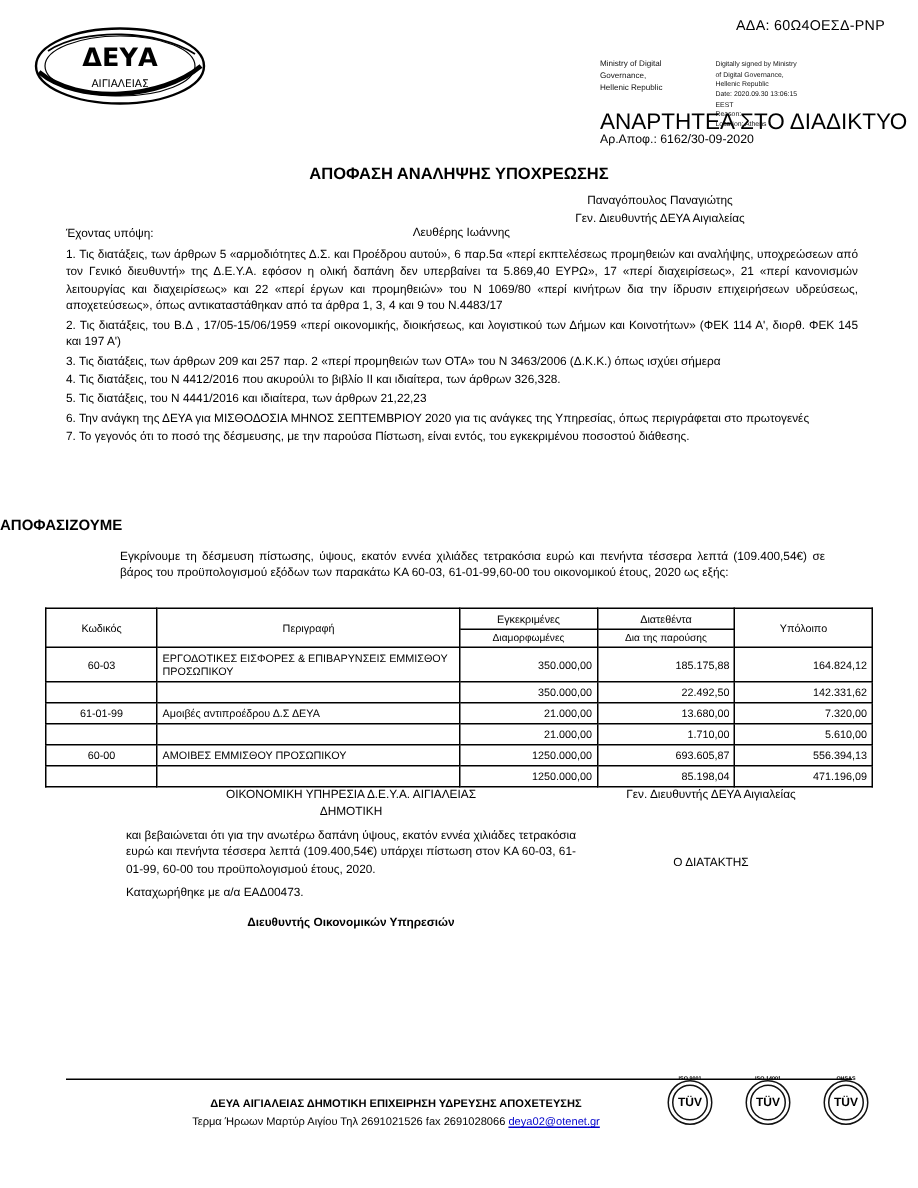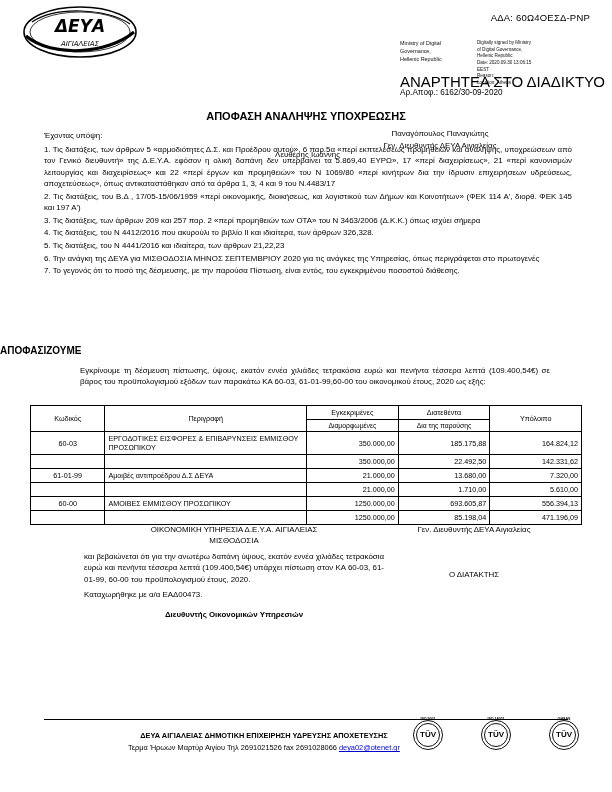--- a/index.html
+++ b/index.html
@@ -26,25 +26,24 @@
   
   .ada-line {
     position: absolute;
     top: 12px;
     right: 22px;
     font-size: 9.5px;
     letter-spacing: .2px;
   }
   .logo-wrap {
     position: absolute;
-    top: 2px;
+    top: 14px;
     left: 22px;
     width: 120px;
     height: 62px;
-    font-style: italic;
   }
   .logo-wrap svg { display: block; }
 
   .gov-block {
     position: absolute;
     top: 40px;
     left: 400px;
     width: 190px;
     font-size: 5.4px;
     line-height: 1.45;
@@ -85,21 +84,21 @@
     top: 130px;
     left: 44px;
     width: 528px;
     font-size: 7.9px;
     line-height: 1.42;
     text-align: justify;
   }
   .body-text p {
     margin: 0 0 1.5px 0;
   }
-  .body-text p.first { margin-bottom: 3px; }
+  .body-text p.first { margin-bottom: 3px; margin-top: 20px; }
 
   .apofasizoume {
     position: absolute;
     top: 345px;
     left: 0;
     width: 612px;
     text-align: left;
     font-size: 10px;
     font-weight: bold;
   }
@@ -208,21 +207,21 @@
     text-align: center;
   }
   .footer .f1 { font-weight: bold; }
   .footer a { color: #0000cc; text-decoration: underline; }
 
   .stamps {
     position: absolute;
     bottom: 40px;
     right: 26px;
     display: flex;
-    gap: 24px;
+    gap: 8px;
   }
   .stamp {
     width: 44px;
     height: 34px;
     position: relative;
   }
   .stamp .ring {
     position: absolute;
     top: 2px; left: 7px;
     width: 30px; height: 30px;
@@ -365,21 +364,21 @@
         <td class="cell-right">1250.000,00</td>
         <td class="cell-right">85.198,04</td>
         <td class="cell-right">471.196,09</td>
       </tr>
     </tbody>
   </table>
 
   <div class="sig-area">
     <div class="sig-left">
       <div>ΟΙΚΟΝΟΜΙΚΗ ΥΠΗΡΕΣΙΑ Δ.Ε.Υ.Α. ΑΙΓΙΑΛΕΙΑΣ</div>
-      <div>ΜΙΣΘΟΔΟΣΙΑ</div>
+      <div>ΔΗΜΟΤΙΚΗ</div>
       <div class="just">και βεβαιώνεται ότι για την ανωτέρω δαπάνη ύψους, εκατόν εννέα χιλιάδες τετρακόσια ευρώ και πενήντα τέσσερα λεπτά (109.400,54€) υπάρχει πίστωση στον ΚΑ 60-03, 61-01-99, 60-00 του προϋπολογισμού έτους, 2020.</div>
       <div class="just">Καταχωρήθηκε με α/α ΕΑΔ00473.</div>
       <div class="spacer-8"></div>
       <div class="center bold">Διευθυντής Οικονομικών Υπηρεσιών</div>
     </div>
     <div class="sig-right">
       <div>Γεν. Διευθυντής ΔΕΥΑ Αιγιαλείας</div>
       <div class="spacer-20"></div>
       <div class="spacer-14"></div>
       <div>Ο ΔΙΑΤΑΚΤΗΣ</div>

